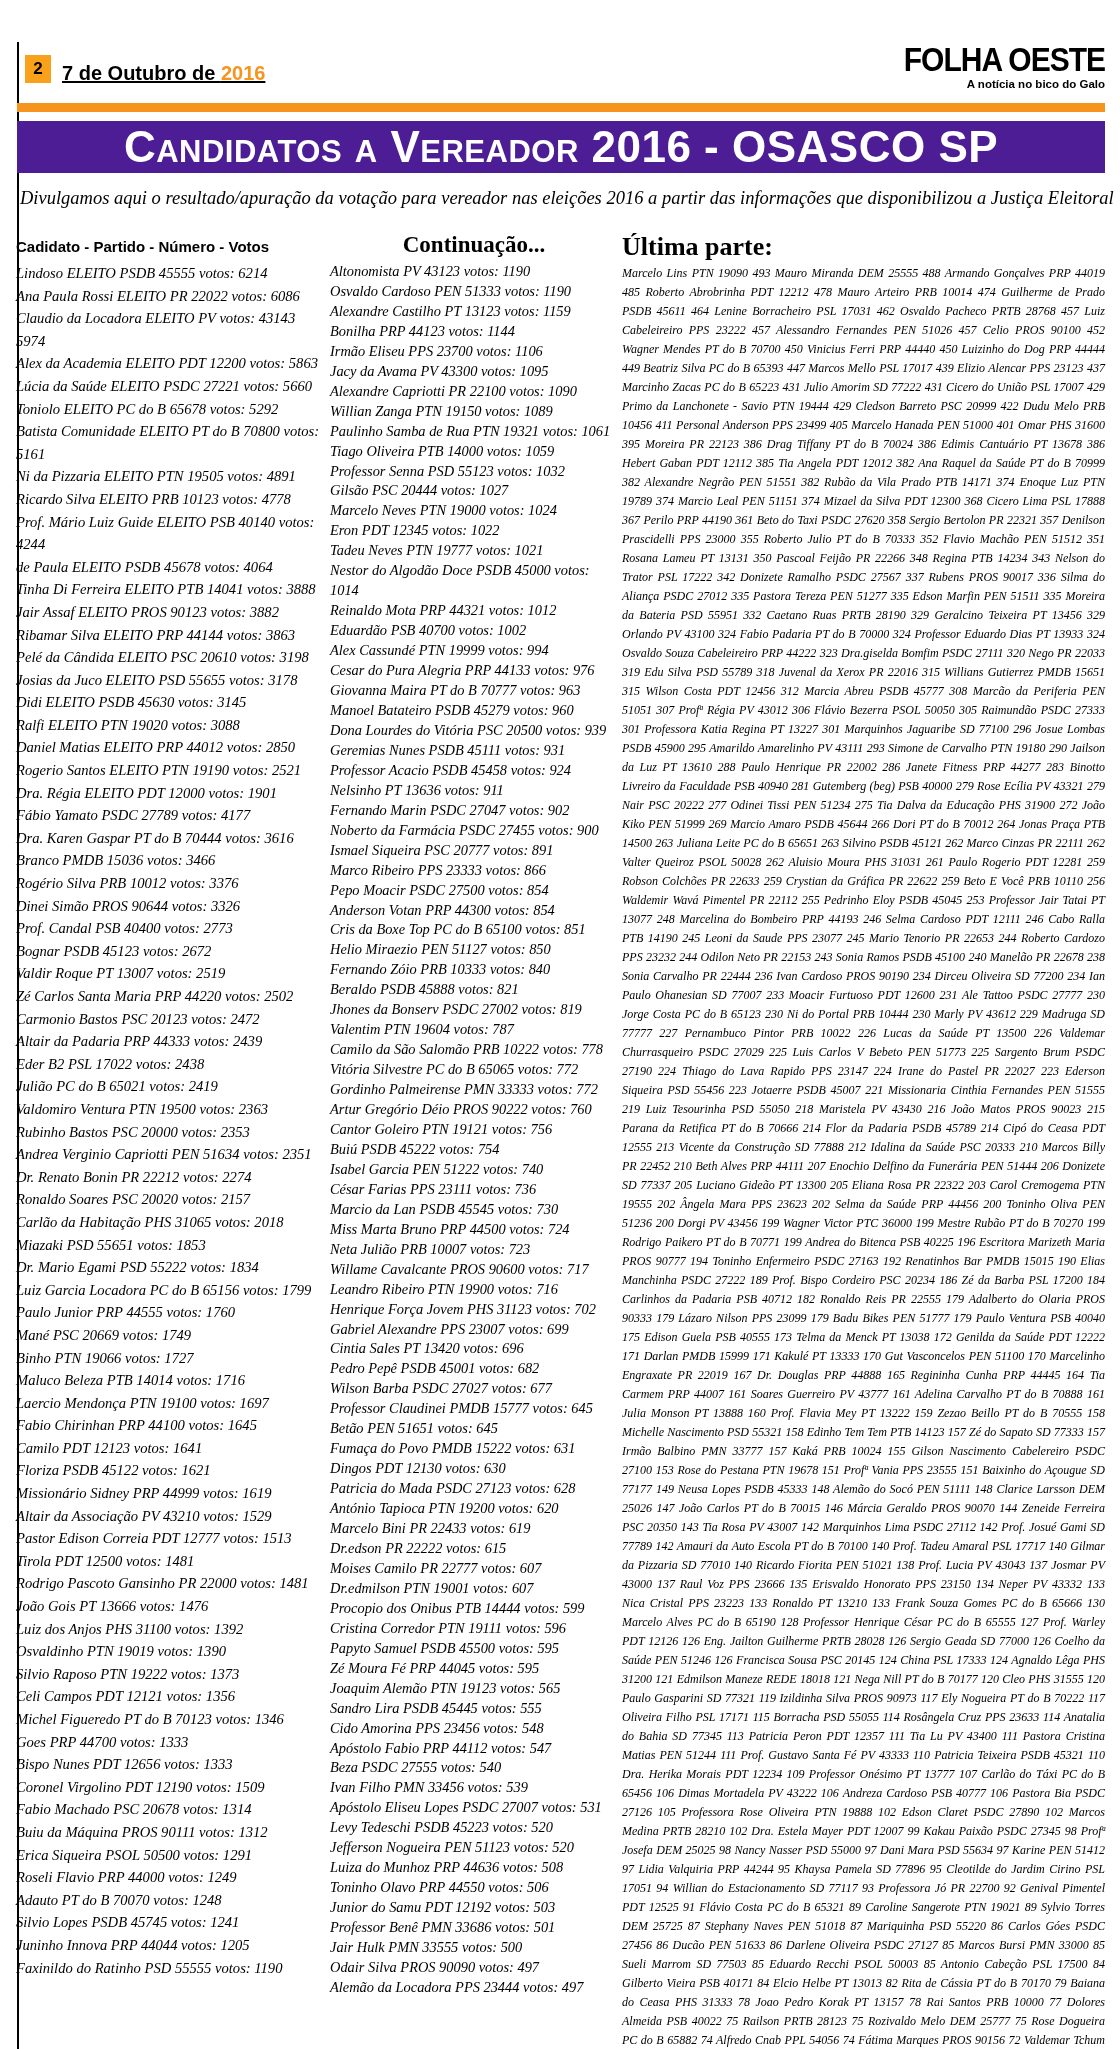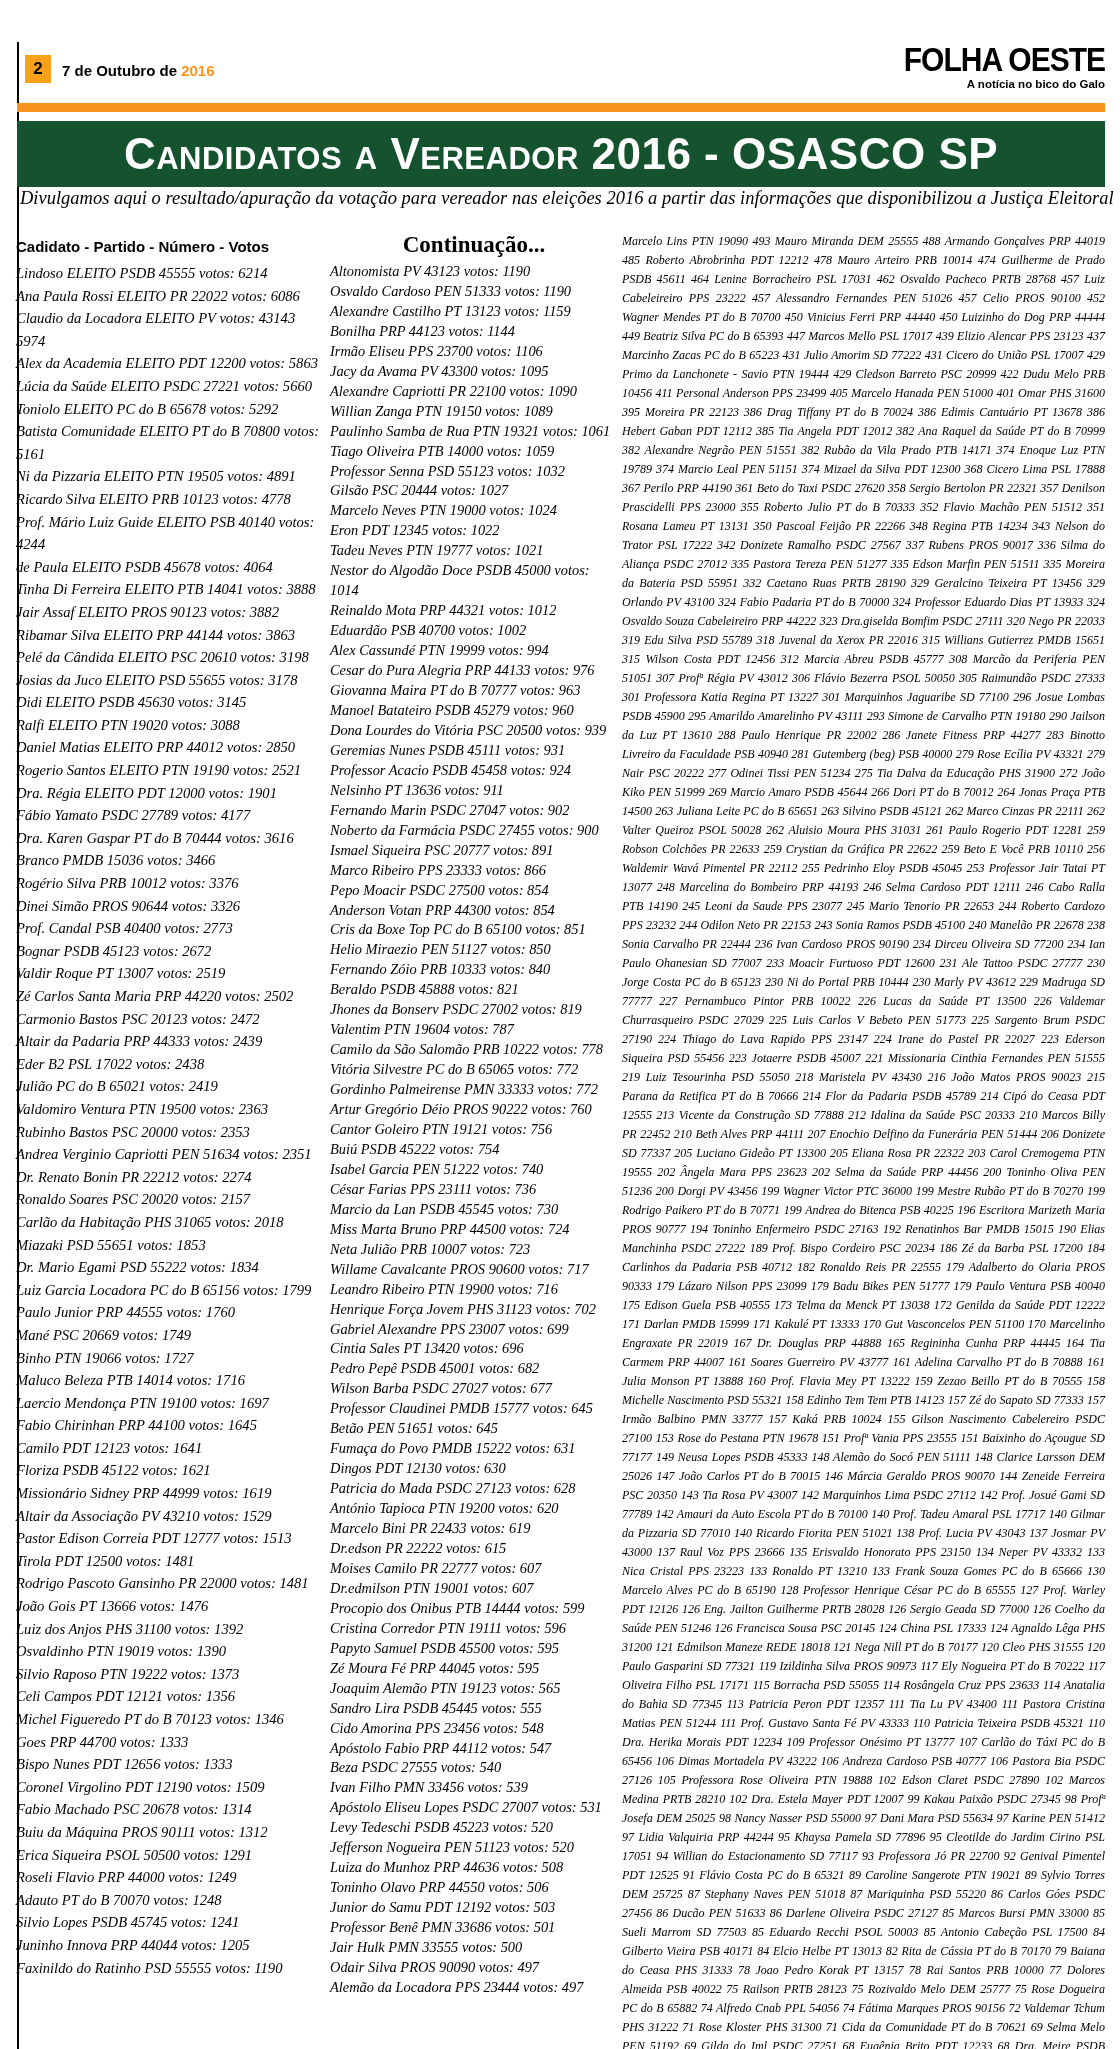--- a/index.html
+++ b/index.html
@@ -4,30 +4,30 @@
 <style>
   html,body{margin:0;padding:0;background:#fff;}
   .page{position:relative;width:1120px;height:2049px;background:#ffffff;overflow:hidden;
         font-family:"Liberation Serif",serif;color:#000;}
   .left-rule{position:absolute;left:17px;top:42px;bottom:0;width:2px;background:#000;}
   
   .pagenum{position:absolute;left:25px;top:55px;width:26px;height:28px;background:#F9A11B;
            display:flex;align-items:center;justify-content:center;
            font-family:"Liberation Sans",sans-serif;font-weight:bold;font-size:17px;color:#000;}
   .dateline{position:absolute;left:62px;top:62px;font-family:"Liberation Sans",sans-serif;
-            font-weight:bold;font-size:15px;color:#000;white-space:nowrap;}
+            font-weight:bold;font-size:20px;color:#000;white-space:nowrap;text-decoration:underline;}
   .dateline .year{color:#F7941E;}
   .masthead{position:absolute;right:15px;top:42px;font-family:"Liberation Sans",sans-serif;
             font-weight:bold;font-size:30px;letter-spacing:-1px;transform:scaleY(1.08);
             transform-origin:right top;white-space:nowrap;}
   .tagline{position:absolute;right:15px;top:78px;font-family:"Liberation Sans",sans-serif;
            font-weight:bold;font-size:11.5px;white-space:nowrap;}
   .orange-bar{position:absolute;left:17px;right:15px;top:103px;height:9px;background:#F7941E;}
   
-  .banner{position:absolute;left:17px;right:15px;top:121px;height:66px;background:#14532d;
+  .banner{position:absolute;left:17px;right:15px;top:121px;height:52px;background:#4c1d95;
           display:flex;align-items:center;justify-content:center;}
   .banner .title{color:#fff;font-family:"Liberation Sans",sans-serif;font-weight:bold;
                  font-variant:small-caps;font-size:44px;letter-spacing:0.5px;white-space:nowrap;}
   .subtitle{position:absolute;left:20px;top:188px;width:1088px;font-style:italic;
             font-size:18.5px;white-space:nowrap;}
   
   .col{position:absolute;top:232px;}
   .col1{left:16px;width:305px;}
   .col2{left:330px;width:288px;}
   .col3{left:622px;width:483px;}
@@ -226,15 +226,16 @@
         <div class="entry">Toninho Olavo PRP 44550 votos: 506</div>
         <div class="entry">Junior do Samu PDT 12192 votos: 503</div>
         <div class="entry">Professor Benê PMN 33686 votos: 501</div>
         <div class="entry">Jair Hulk PMN 33555 votos: 500</div>
         <div class="entry">Odair Silva PROS 90090 votos: 497</div>
         <div class="entry">Alemão da Locadora PPS 23444 votos: 497</div>
       </div>
   </div>
 
   <div class="col col3">
+    <div class="col3-header">Última parte:</div>
     <div class="col3-text">Marcelo Lins PTN 19090 493 Mauro Miranda DEM 25555 488 Armando Gonçalves PRP 44019 485 Roberto Abrobrinha PDT 12212 478 Mauro Arteiro PRB 10014 474 Guilherme de Prado PSDB 45611 464 Lenine Borracheiro PSL 17031 462 Osvaldo Pacheco PRTB 28768 457 Luiz Cabeleireiro PPS 23222 457 Alessandro Fernandes PEN 51026 457 Celio PROS 90100 452 Wagner Mendes PT do B 70700 450 Vinicius Ferri PRP 44440 450 Luizinho do Dog PRP 44444 449 Beatriz Silva PC do B 65393 447 Marcos Mello PSL 17017 439 Elizio Alencar PPS 23123 437 Marcinho Zacas PC do B 65223 431 Julio Amorim SD 77222 431 Cicero do União PSL 17007 429 Primo da Lanchonete - Savio PTN 19444 429 Cledson Barreto PSC 20999 422 Dudu Melo PRB 10456 411 Personal Anderson PPS 23499 405 Marcelo Hanada PEN 51000 401 Omar PHS 31600 395 Moreira PR 22123 386 Drag Tiffany PT do B 70024 386 Edimis Cantuário PT 13678 386 Hebert Gaban PDT 12112 385 Tia Angela PDT 12012 382 Ana Raquel da Saúde PT do B 70999 382 Alexandre Negrão PEN 51551 382 Rubão da Vila Prado PTB 14171 374 Enoque Luz PTN 19789 374 Marcio Leal PEN 51151 374 Mizael da Silva PDT 12300 368 Cicero Lima PSL 17888 367 Perilo PRP 44190 361 Beto do Taxi PSDC 27620 358 Sergio Bertolon PR 22321 357 Denilson Prascidelli PPS 23000 355 Roberto Julio PT do B 70333 352 Flavio Machão PEN 51512 351 Rosana Lameu PT 13131 350 Pascoal Feijão PR 22266 348 Regina PTB 14234 343 Nelson do Trator PSL 17222 342 Donizete Ramalho PSDC 27567 337 Rubens PROS 90017 336 Silma do Aliança PSDC 27012 335 Pastora Tereza PEN 51277 335 Edson Marfin PEN 51511 335 Moreira da Bateria PSD 55951 332 Caetano Ruas PRTB 28190 329 Geralcino Teixeira PT 13456 329 Orlando PV 43100 324 Fabio Padaria PT do B 70000 324 Professor Eduardo Dias PT 13933 324 Osvaldo Souza Cabeleireiro PRP 44222 323 Dra.giselda Bomfim PSDC 27111 320 Nego PR 22033 319 Edu Silva PSD 55789 318 Juvenal da Xerox PR 22016 315 Willians Gutierrez PMDB 15651 315 Wilson Costa PDT 12456 312 Marcia Abreu PSDB 45777 308 Marcão da Periferia PEN 51051 307 Profª Régia PV 43012 306 Flávio Bezerra PSOL 50050 305 Raimundão PSDC 27333 301 Professora Katia Regina PT 13227 301 Marquinhos Jaguaribe SD 77100 296 Josue Lombas PSDB 45900 295 Amarildo Amarelinho PV 43111 293 Simone de Carvalho PTN 19180 290 Jailson da Luz PT 13610 288 Paulo Henrique PR 22002 286 Janete Fitness PRP 44277 283 Binotto Livreiro da Faculdade PSB 40940 281 Gutemberg (beg) PSB 40000 279 Rose Ecília PV 43321 279 Nair PSC 20222 277 Odinei Tissi PEN 51234 275 Tia Dalva da Educação PHS 31900 272 João Kiko PEN 51999 269 Marcio Amaro PSDB 45644 266 Dori PT do B 70012 264 Jonas Praça PTB 14500 263 Juliana Leite PC do B 65651 263 Silvino PSDB 45121 262 Marco Cinzas PR 22111 262 Valter Queiroz PSOL 50028 262 Aluisio Moura PHS 31031 261 Paulo Rogerio PDT 12281 259 Robson Colchões PR 22633 259 Crystian da Gráfica PR 22622 259 Beto E Você PRB 10110 256 Waldemir Wavá Pimentel PR 22112 255 Pedrinho Eloy PSDB 45045 253 Professor Jair Tatai PT 13077 248 Marcelina do Bombeiro PRP 44193 246 Selma Cardoso PDT 12111 246 Cabo Ralla PTB 14190 245 Leoni da Saude PPS 23077 245 Mario Tenorio PR 22653 244 Roberto Cardozo PPS 23232 244 Odilon Neto PR 22153 243 Sonia Ramos PSDB 45100 240 Manelão PR 22678 238 Sonia Carvalho PR 22444 236 Ivan Cardoso PROS 90190 234 Dirceu Oliveira SD 77200 234 Ian Paulo Ohanesian SD 77007 233 Moacir Furtuoso PDT 12600 231 Ale Tattoo PSDC 27777 230 Jorge Costa PC do B 65123 230 Ni do Portal PRB 10444 230 Marly PV 43612 229 Madruga SD 77777 227 Pernambuco Pintor PRB 10022 226 Lucas da Saúde PT 13500 226 Valdemar Churrasqueiro PSDC 27029 225 Luis Carlos V Bebeto PEN 51773 225 Sargento Brum PSDC 27190 224 Thiago do Lava Rapido PPS 23147 224 Irane do Pastel PR 22027 223 Ederson Siqueira PSD 55456 223 Jotaerre PSDB 45007 221 Missionaria Cinthia Fernandes PEN 51555 219 Luiz Tesourinha PSD 55050 218 Maristela PV 43430 216 João Matos PROS 90023 215 Parana da Retifica PT do B 70666 214 Flor da Padaria PSDB 45789 214 Cipó do Ceasa PDT 12555 213 Vicente da Construção SD 77888 212 Idalina da Saúde PSC 20333 210 Marcos Billy PR 22452 210 Beth Alves PRP 44111 207 Enochio Delfino da Funerária PEN 51444 206 Donizete SD 77337 205 Luciano Gideão PT 13300 205 Eliana Rosa PR 22322 203 Carol Cremogema PTN 19555 202 Ângela Mara PPS 23623 202 Selma da Saúde PRP 44456 200 Toninho Oliva PEN 51236 200 Dorgi PV 43456 199 Wagner Victor PTC 36000 199 Mestre Rubão PT do B 70270 199 Rodrigo Paikero PT do B 70771 199 Andrea do Bitenca PSB 40225 196 Escritora Marizeth Maria PROS 90777 194 Toninho Enfermeiro PSDC 27163 192 Renatinhos Bar PMDB 15015 190 Elias Manchinha PSDC 27222 189 Prof. Bispo Cordeiro PSC 20234 186 Zé da Barba PSL 17200 184 Carlinhos da Padaria PSB 40712 182 Ronaldo Reis PR 22555 179 Adalberto do Olaria PROS 90333 179 Lázaro Nilson PPS 23099 179 Badu Bikes PEN 51777 179 Paulo Ventura PSB 40040 175 Edison Guela PSB 40555 173 Telma da Menck PT 13038 172 Genilda da Saúde PDT 12222 171 Darlan PMDB 15999 171 Kakulé PT 13333 170 Gut Vasconcelos PEN 51100 170 Marcelinho Engraxate PR 22019 167 Dr. Douglas PRP 44888 165 Regininha Cunha PRP 44445 164 Tia Carmem PRP 44007 161 Soares Guerreiro PV 43777 161 Adelina Carvalho PT do B 70888 161 Julia Monson PT 13888 160 Prof. Flavia Mey PT 13222 159 Zezao Beillo PT do B 70555 158 Michelle Nascimento PSD 55321 158 Edinho Tem Tem PTB 14123 157 Zé do Sapato SD 77333 157 Irmão Balbino PMN 33777 157 Kaká PRB 10024 155 Gilson Nascimento Cabelereiro PSDC 27100 153 Rose do Pestana PTN 19678 151 Profª Vania PPS 23555 151 Baixinho do Açougue SD 77177 149 Neusa Lopes PSDB 45333 148 Alemão do Socó PEN 51111 148 Clarice Larsson DEM 25026 147 João Carlos PT do B 70015 146 Márcia Geraldo PROS 90070 144 Zeneide Ferreira PSC 20350 143 Tia Rosa PV 43007 142 Marquinhos Lima PSDC 27112 142 Prof. Josué Gami SD 77789 142 Amauri da Auto Escola PT do B 70100 140 Prof. Tadeu Amaral PSL 17717 140 Gilmar da Pizzaria SD 77010 140 Ricardo Fiorita PEN 51021 138 Prof. Lucia PV 43043 137 Josmar PV 43000 137 Raul Voz PPS 23666 135 Erisvaldo Honorato PPS 23150 134 Neper PV 43332 133 Nica Cristal PPS 23223 133 Ronaldo PT 13210 133 Frank Souza Gomes PC do B 65666 130 Marcelo Alves PC do B 65190 128 Professor Henrique César PC do B 65555 127 Prof. Warley PDT 12126 126 Eng. Jailton Guilherme PRTB 28028 126 Sergio Geada SD 77000 126 Coelho da Saúde PEN 51246 126 Francisca Sousa PSC 20145 124 China PSL 17333 124 Agnaldo Lêga PHS 31200 121 Edmilson Maneze REDE 18018 121 Nega Nill PT do B 70177 120 Cleo PHS 31555 120 Paulo Gasparini SD 77321 119 Izildinha Silva PROS 90973 117 Ely Nogueira PT do B 70222 117 Oliveira Filho PSL 17171 115 Borracha PSD 55055 114 Rosângela Cruz PPS 23633 114 Anatalia do Bahia SD 77345 113 Patricia Peron PDT 12357 111 Tia Lu PV 43400 111 Pastora Cristina Matias PEN 51244 111 Prof. Gustavo Santa Fé PV 43333 110 Patricia Teixeira PSDB 45321 110 Dra. Herika Morais PDT 12234 109 Professor Onésimo PT 13777 107 Carlão do Táxi PC do B 65456 106 Dimas Mortadela PV 43222 106 Andreza Cardoso PSB 40777 106 Pastora Bia PSDC 27126 105 Professora Rose Oliveira PTN 19888 102 Edson Claret PSDC 27890 102 Marcos Medina PRTB 28210 102 Dra. Estela Mayer PDT 12007 99 Kakau Paixão PSDC 27345 98 Profª Josefa DEM 25025 98 Nancy Nasser PSD 55000 97 Dani Mara PSD 55634 97 Karine PEN 51412 97 Lidia Valquiria PRP 44244 95 Khaysa Pamela SD 77896 95 Cleotilde do Jardim Cirino PSL 17051 94 Willian do Estacionamento SD 77117 93 Professora Jó PR 22700 92 Genival Pimentel PDT 12525 91 Flávio Costa PC do B 65321 89 Caroline Sangerote PTN 19021 89 Sylvio Torres DEM 25725 87 Stephany Naves PEN 51018 87 Mariquinha PSD 55220 86 Carlos Góes PSDC 27456 86 Ducão PEN 51633 86 Darlene Oliveira PSDC 27127 85 Marcos Bursi PMN 33000 85 Sueli Marrom SD 77503 85 Eduardo Recchi PSOL 50003 85 Antonio Cabeção PSL 17500 84 Gilberto Vieira PSB 40171 84 Elcio Helbe PT 13013 82 Rita de Cássia PT do B 70170 79 Baiana do Ceasa PHS 31333 78 Joao Pedro Korak PT 13157 78 Rai Santos PRB 10000 77 Dolores Almeida PSB 40022 75 Railson PRTB 28123 75 Rozivaldo Melo DEM 25777 75 Rose Dogueira PC do B 65882 74 Alfredo Cnab PPL 54056 74 Fátima Marques PROS 90156 72 Valdemar Tchum PHS 31222 71 Rose Kloster PHS 31300 71 Cida da Comunidade PT do B 70621 69 Selma Melo PEN 51192 69 Gilda do Iml PSDC 27251 68 Eugênia Brito PDT 12233 68 Dra. Meire PSDB 45999 66 Dra. Arlete Barboza PSDC 27875 63 Eliane Amarante PC do B 65000 63 Sandra Miquelin PSDC 27148 62 Mark PMDB 15000 62 Samantha PV 43113 62 Antenor PP 11000 61 Simone Ozorio PR 22024 61 Milton Stephan SD 77077 61 Andre Souza PT 13113 61 Orlando Teca PSDC 27257 60 Prof. Betania Marcolino PT 13031 60 Roger PROS 90233 59 Rosa do Forró PHS 31111 58 Lourdes Teixeira Barnes PSDB 45155 57 Lino DEM 25190 57 Fernanda Pessoa REDE 18123 56 Gê Oliveira PSOL 50054 48 Bel Souza PEN 51007 48 Angelica Ricci SD 77555 47 Junior Cawboy PT do B 70111 45 Conceição Moreira PMDB 15151 44 Edina Santos SD 77456 44 Selma Camargo PRB 10318 42 Claudio Inácio Galo PROS 90314 41 João Gonagem PROS 90990 40 Selma do Chama PSB 40142 40 Therezinha Ibrahim SD 77477 39 Agada Alves PMDB 15115 38 Irmã Fram PMN 33229 37 Val do Conceição PSDB 45456 36 Celso Maria Guedes PMDB 15024 36 Durciley PMN 33033 34 Ilda Barros PSD 55121 33 José Augusto SD 77877 32 Ceará do Tempero SD 77171 32 Jack SD 77369 31 Tia Cidália da Perua Escolar PMDB 15149 28 Cidão do Sino SD 77070 28 Christec Fernando PT 13509 28 Denizia Dantas Japa PTN 19192 27 Amanda Tomaz PSB 40204 27 Silvia Moreno SD 77700 27 Denise Francisla PR 22585 24 Terezinha da Cultura PPS 23999 23 Fabiana Alves SD 77890 18 Marcia Silveira PSDB 45444 17 Maria Neuza PMDB 15038 15 Giselda Medeiros PR 22229 14 Jose Gomes SD 77951 14 Cristian Roger PROS 90999 13 Taiza PR 22117 12 Shirley Toledo PSDC 27444 11 Lucy Melo PTN 19333 11 Raimundo do Pt PT 13331 10 Silvia Sundin PTN 19191 8 Roberto Carlos SD 77865 8 Marisa PPL 54054 7 Elizabete Cordeiro PEN 51251 6 Silene Basilio PTN 19033 5 Rosimar PC do B 65111 4 Roseline PC do B 65169 3 Jailsonme PC do B 65333 3 Xaropinha PHS 31440 2 Dora Pacheco PPS 28010 2 Lucia Oliveira PMDB 15136 1 Marisa Ecclissi PR 22171 1 Professora Mazé PT 13650 0 Aluisio Pinheiro PT 13620 0</div>
   </div>
 </div>
 
 </body></html>

